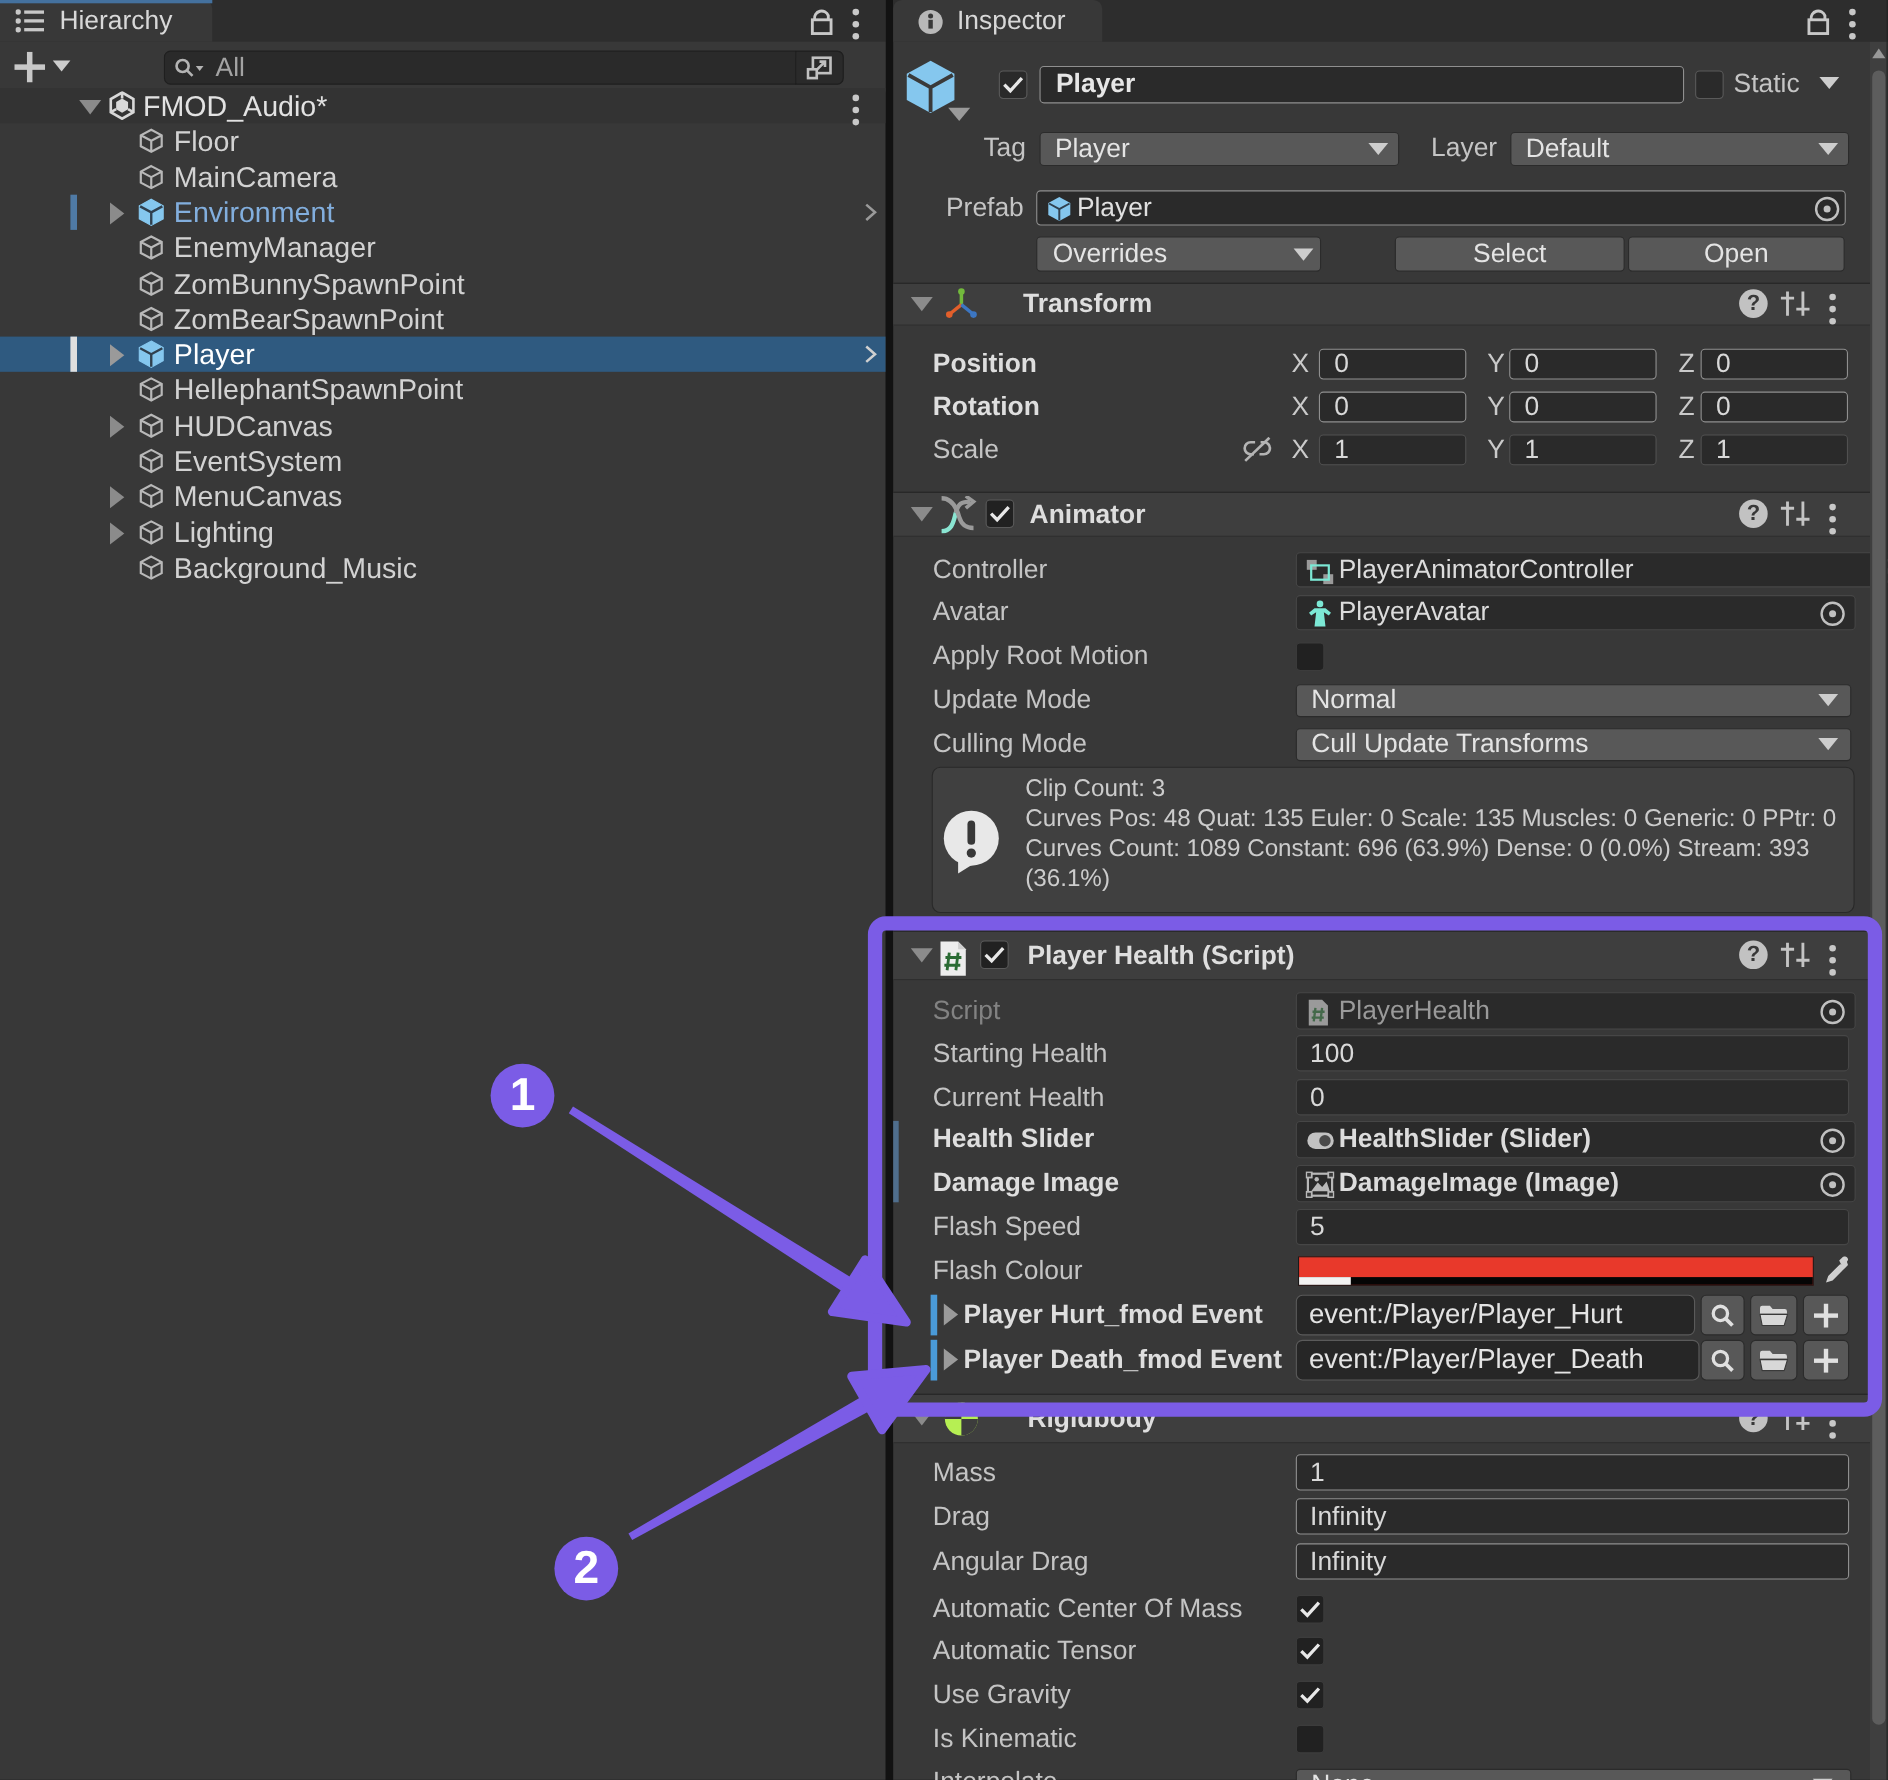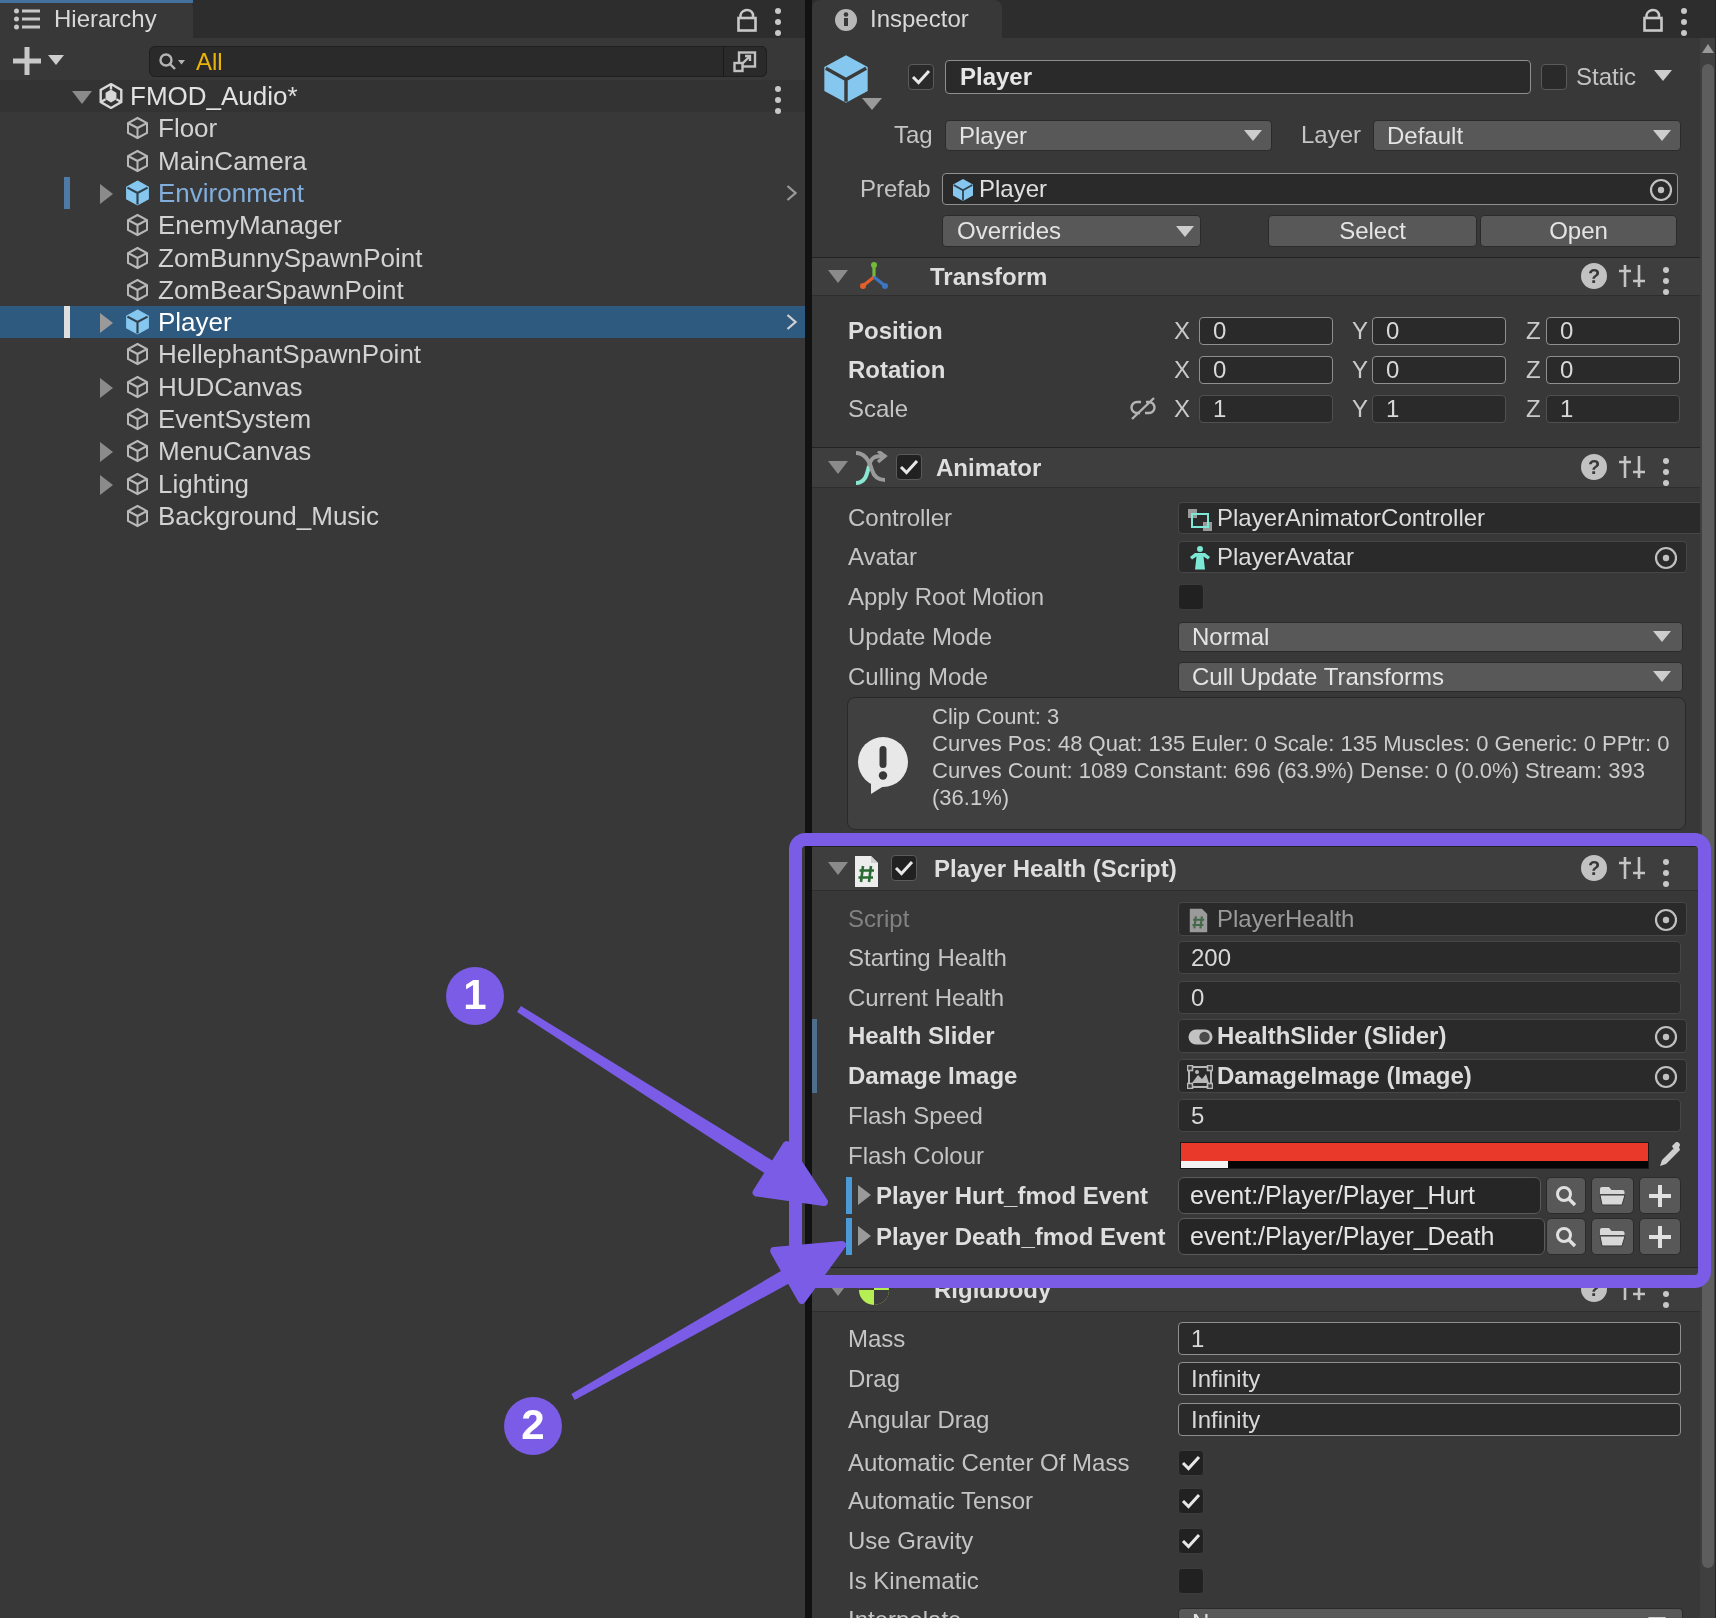--- a/index.html
+++ b/index.html
@@ -65,21 +65,21 @@
     <rect x="11.5" y="0" width="5" height="28" fill="#c8c8c8"></rect>
       <rect x="0" y="11.5" width="28" height="5" fill="#c8c8c8"></rect>
   </svg>
   <div class="caret" style="left:48px;top:55px;border-left-width:8px;border-right-width:8px;border-top-width:10px;"></div>
   <div style="position:absolute;left:149px;top:46px;width:618px;height:31px;background:#2a2a2a;border:1px solid #1f1f1f;border-radius:6px;"></div>
   <svg style="position:absolute;left:158px;top:52px" width="30" height="20" viewBox="0 0 30 20">
     <circle cx="8" cy="8" r="5.5" fill="none" stroke="#b4b4b4" stroke-width="2.4"></circle>
     <line x1="12" y1="12" x2="17" y2="17" stroke="#b4b4b4" stroke-width="2.4"></line>
     <path d="M20 8 l7 0 l-3.5 4.5 z" fill="#b4b4b4"></path>
   </svg>
-  <div style="position:absolute;left:196px;top:46px;width:200px;height:31px;color:#eab308;font-size:24px;line-height:31px;">All</div>
+  <div style="position:absolute;left:196px;top:46px;width:200px;height:31px;color:#a3a3a3;font-size:24px;line-height:31px;">All</div>
   <div style="position:absolute;left:723px;top:46px;width:44px;height:31px;background:#2a2a2a;border:1px solid #1f1f1f;border-left:1px solid #191919;border-radius:0 6px 6px 0;"></div>
   <svg style="position:absolute;left:733px;top:51px" width="24" height="22" viewBox="0 0 24 22">
     <rect x="6" y="1.5" width="16" height="14" fill="none" stroke="#c0c0c0" stroke-width="2.4"></rect>
     <rect x="1.5" y="12" width="8" height="8" fill="#2a2a2a" stroke="#c0c0c0" stroke-width="2.4"></rect>
     <path d="M9 13 L17 5 M17 10 V5 H12" fill="none" stroke="#c0c0c0" stroke-width="2.4"></path>
   </svg>
 
   <div id="tree" style="position:absolute;left:0;top:80px;width:805px;height:1538px;font-size:26px;color:#d2d2d2;">
 <div style="position:absolute;left:0;top:0px;width:805px;height:32px;line-height:32px;background:#333333;">
         <div class="fold-open" style="left:72px;top:11px;"></div>
@@ -430,21 +430,21 @@
         </g>
       </svg>
       <span style="position:absolute;left:38px;color:#9a9a9a;font-weight:normal;">PlayerHealth</span>
       <svg class="target" style="right:6px;top:3px" viewBox="0 0 28 28">
         <circle cx="14" cy="14" r="10" fill="none" stroke="#c0c0c0" stroke-width="2.2"></circle>
         <circle cx="14" cy="14" r="3.2" fill="#c0c0c0"></circle>
       </svg>
     </div>
 <div class="lbl" style="left:36px;top:941px;line-height:33px;color:#c4c4c4;font-weight:normal;">Starting Health</div>
     <div class="field" style="left:366px;top:941px;width:503px;height:33px;line-height:31px;border-color:#464646;">
-      <span style="position:absolute;left:12px;">200</span>
+      <span style="position:absolute;left:12px;">100</span>
     </div>
 <div class="lbl" style="left:36px;top:981px;line-height:33px;color:#c4c4c4;font-weight:normal;text-align:right;">Current Health</div>
     <div class="field" style="left:366px;top:981px;width:503px;height:33px;line-height:31px;border-color:#464646;">
       <span style="position:absolute;left:12px;">0</span>
     </div>
 <div style="position:absolute;left:0;top:1019px;width:5px;height:74px;background:#4f6e8d;"></div>
 <div class="lbl b" style="left:36px;top:1019px;line-height:34px;">Health Slider</div>
 <div class="field" style="left:366px;top:1019px;width:509px;height:34px;line-height:32px;border-color:#464646;">
       <svg style="position:absolute;left:9px;top:9px" width="25" height="16" viewBox="0 0 25 16">
         <rect x="0.5" y="0.5" width="24" height="15" rx="7.5" fill="#c2c2c2"></rect>

